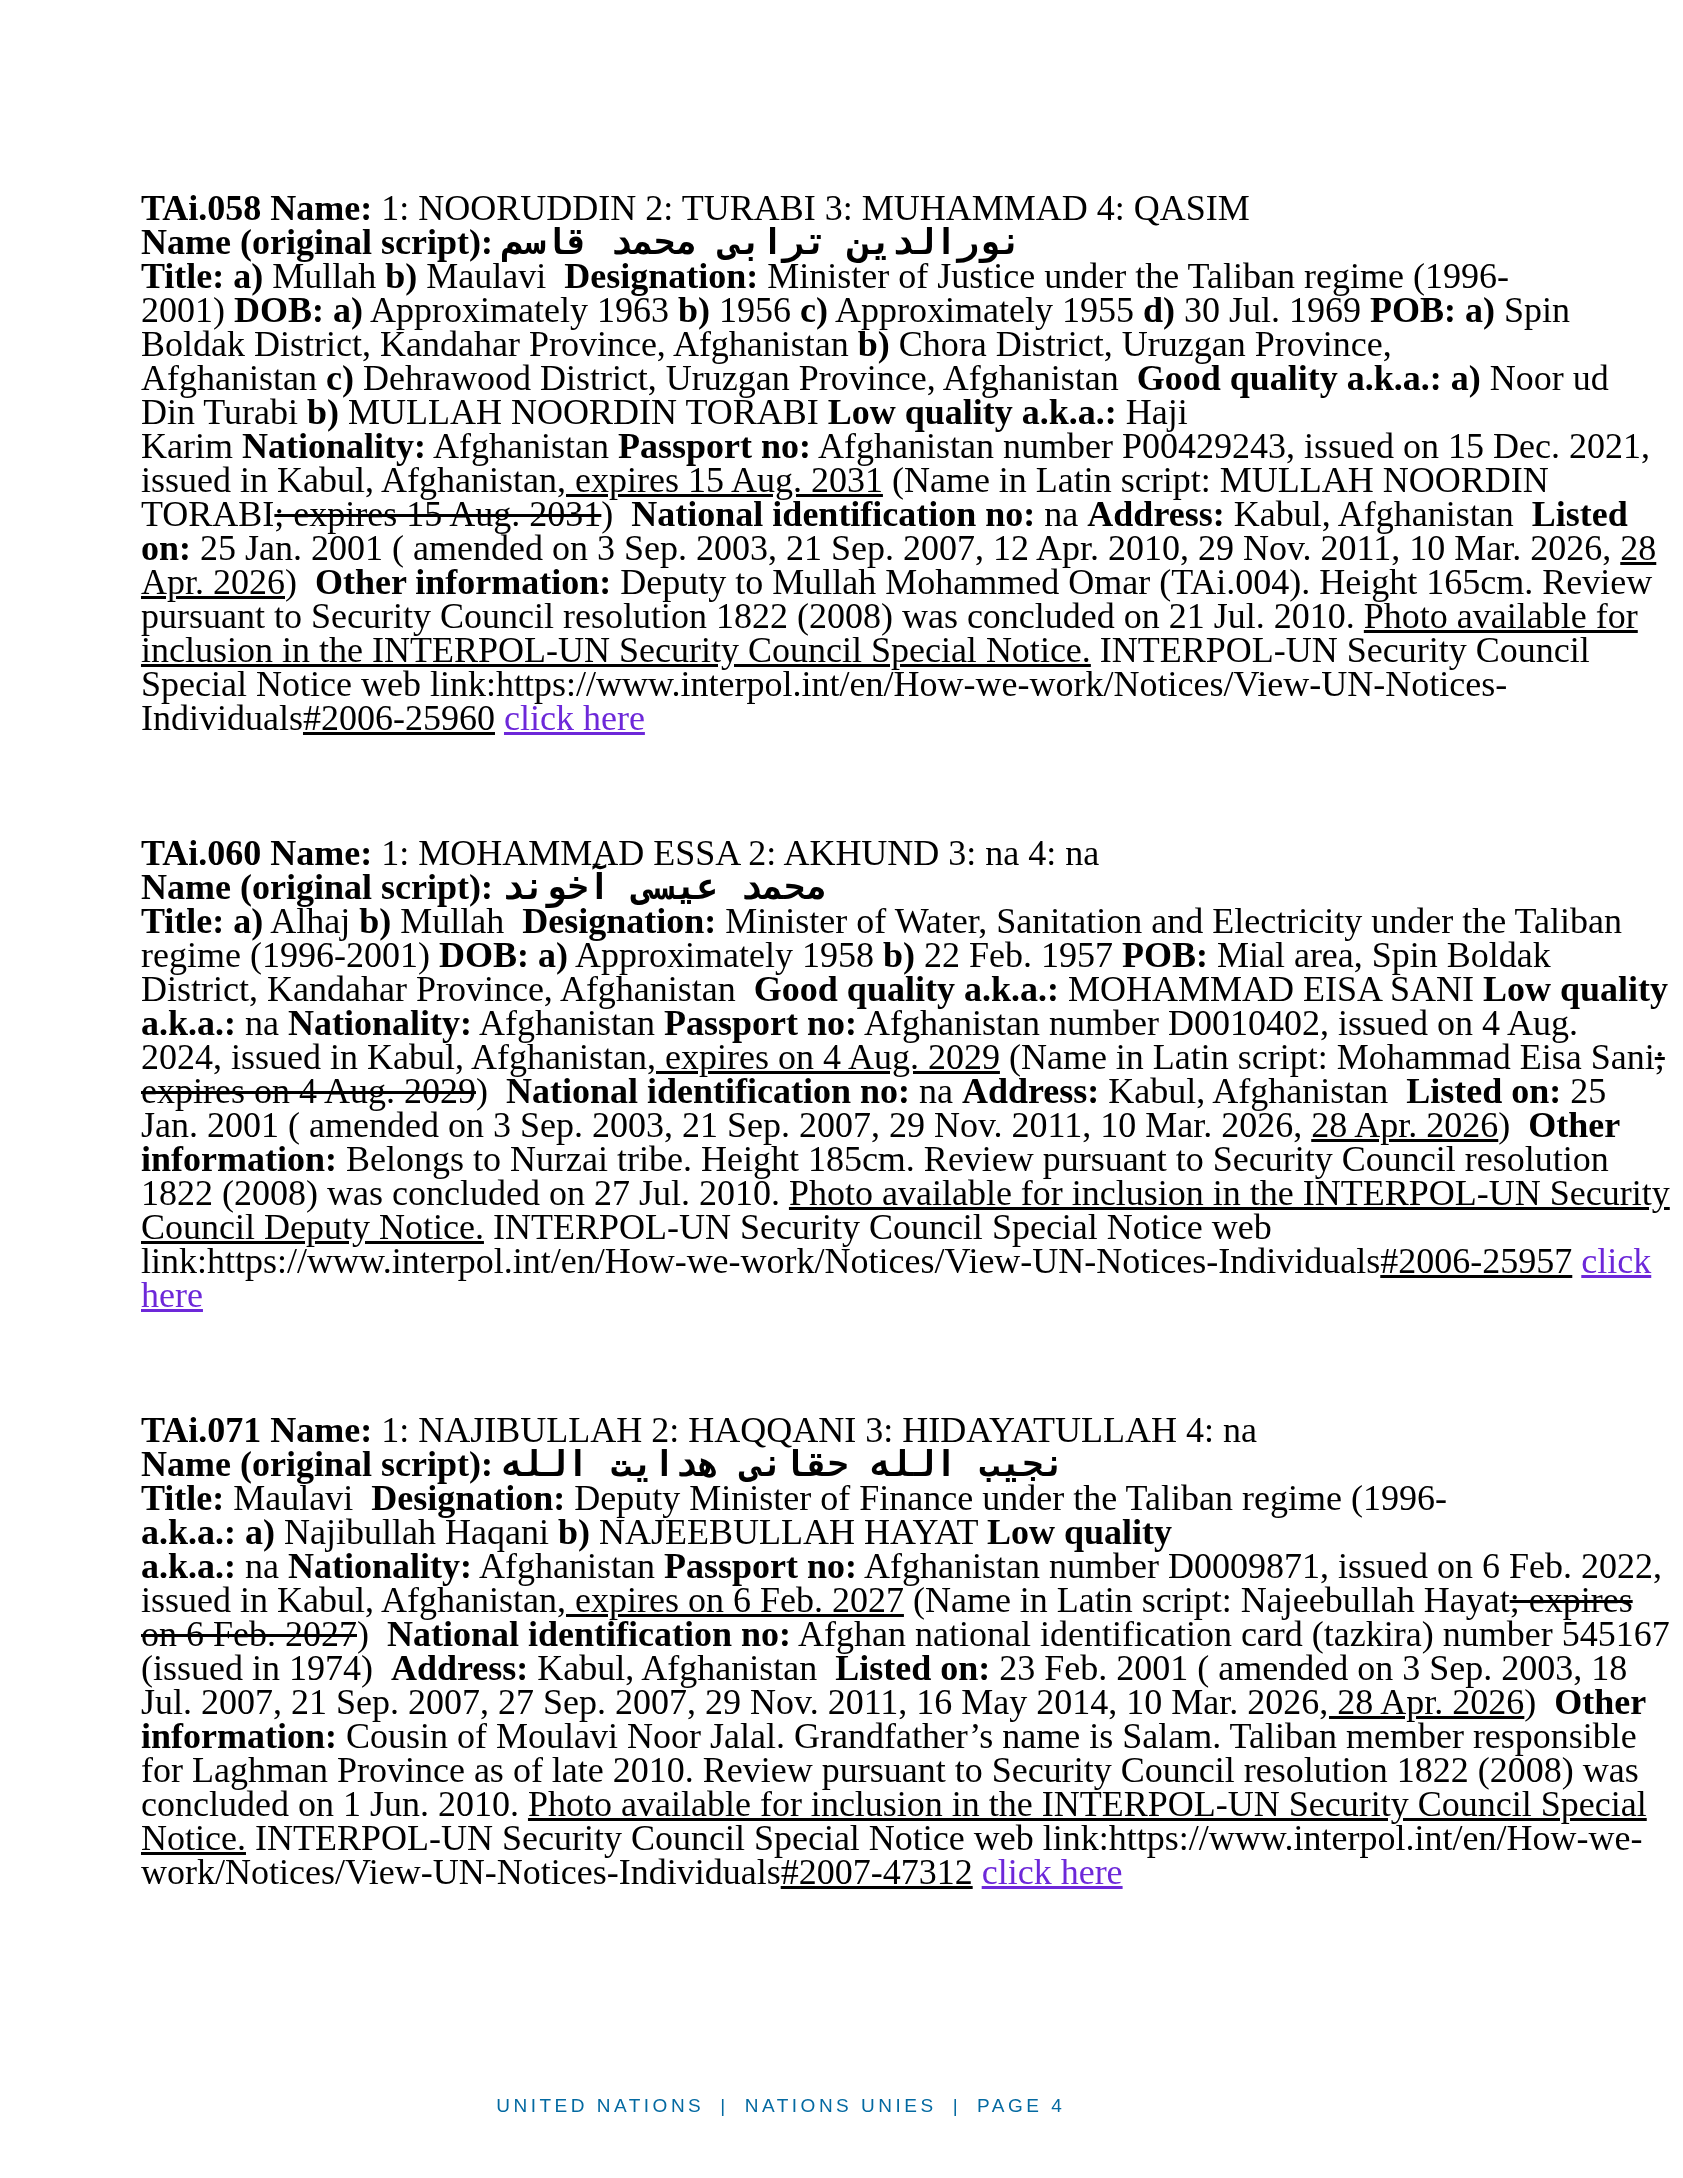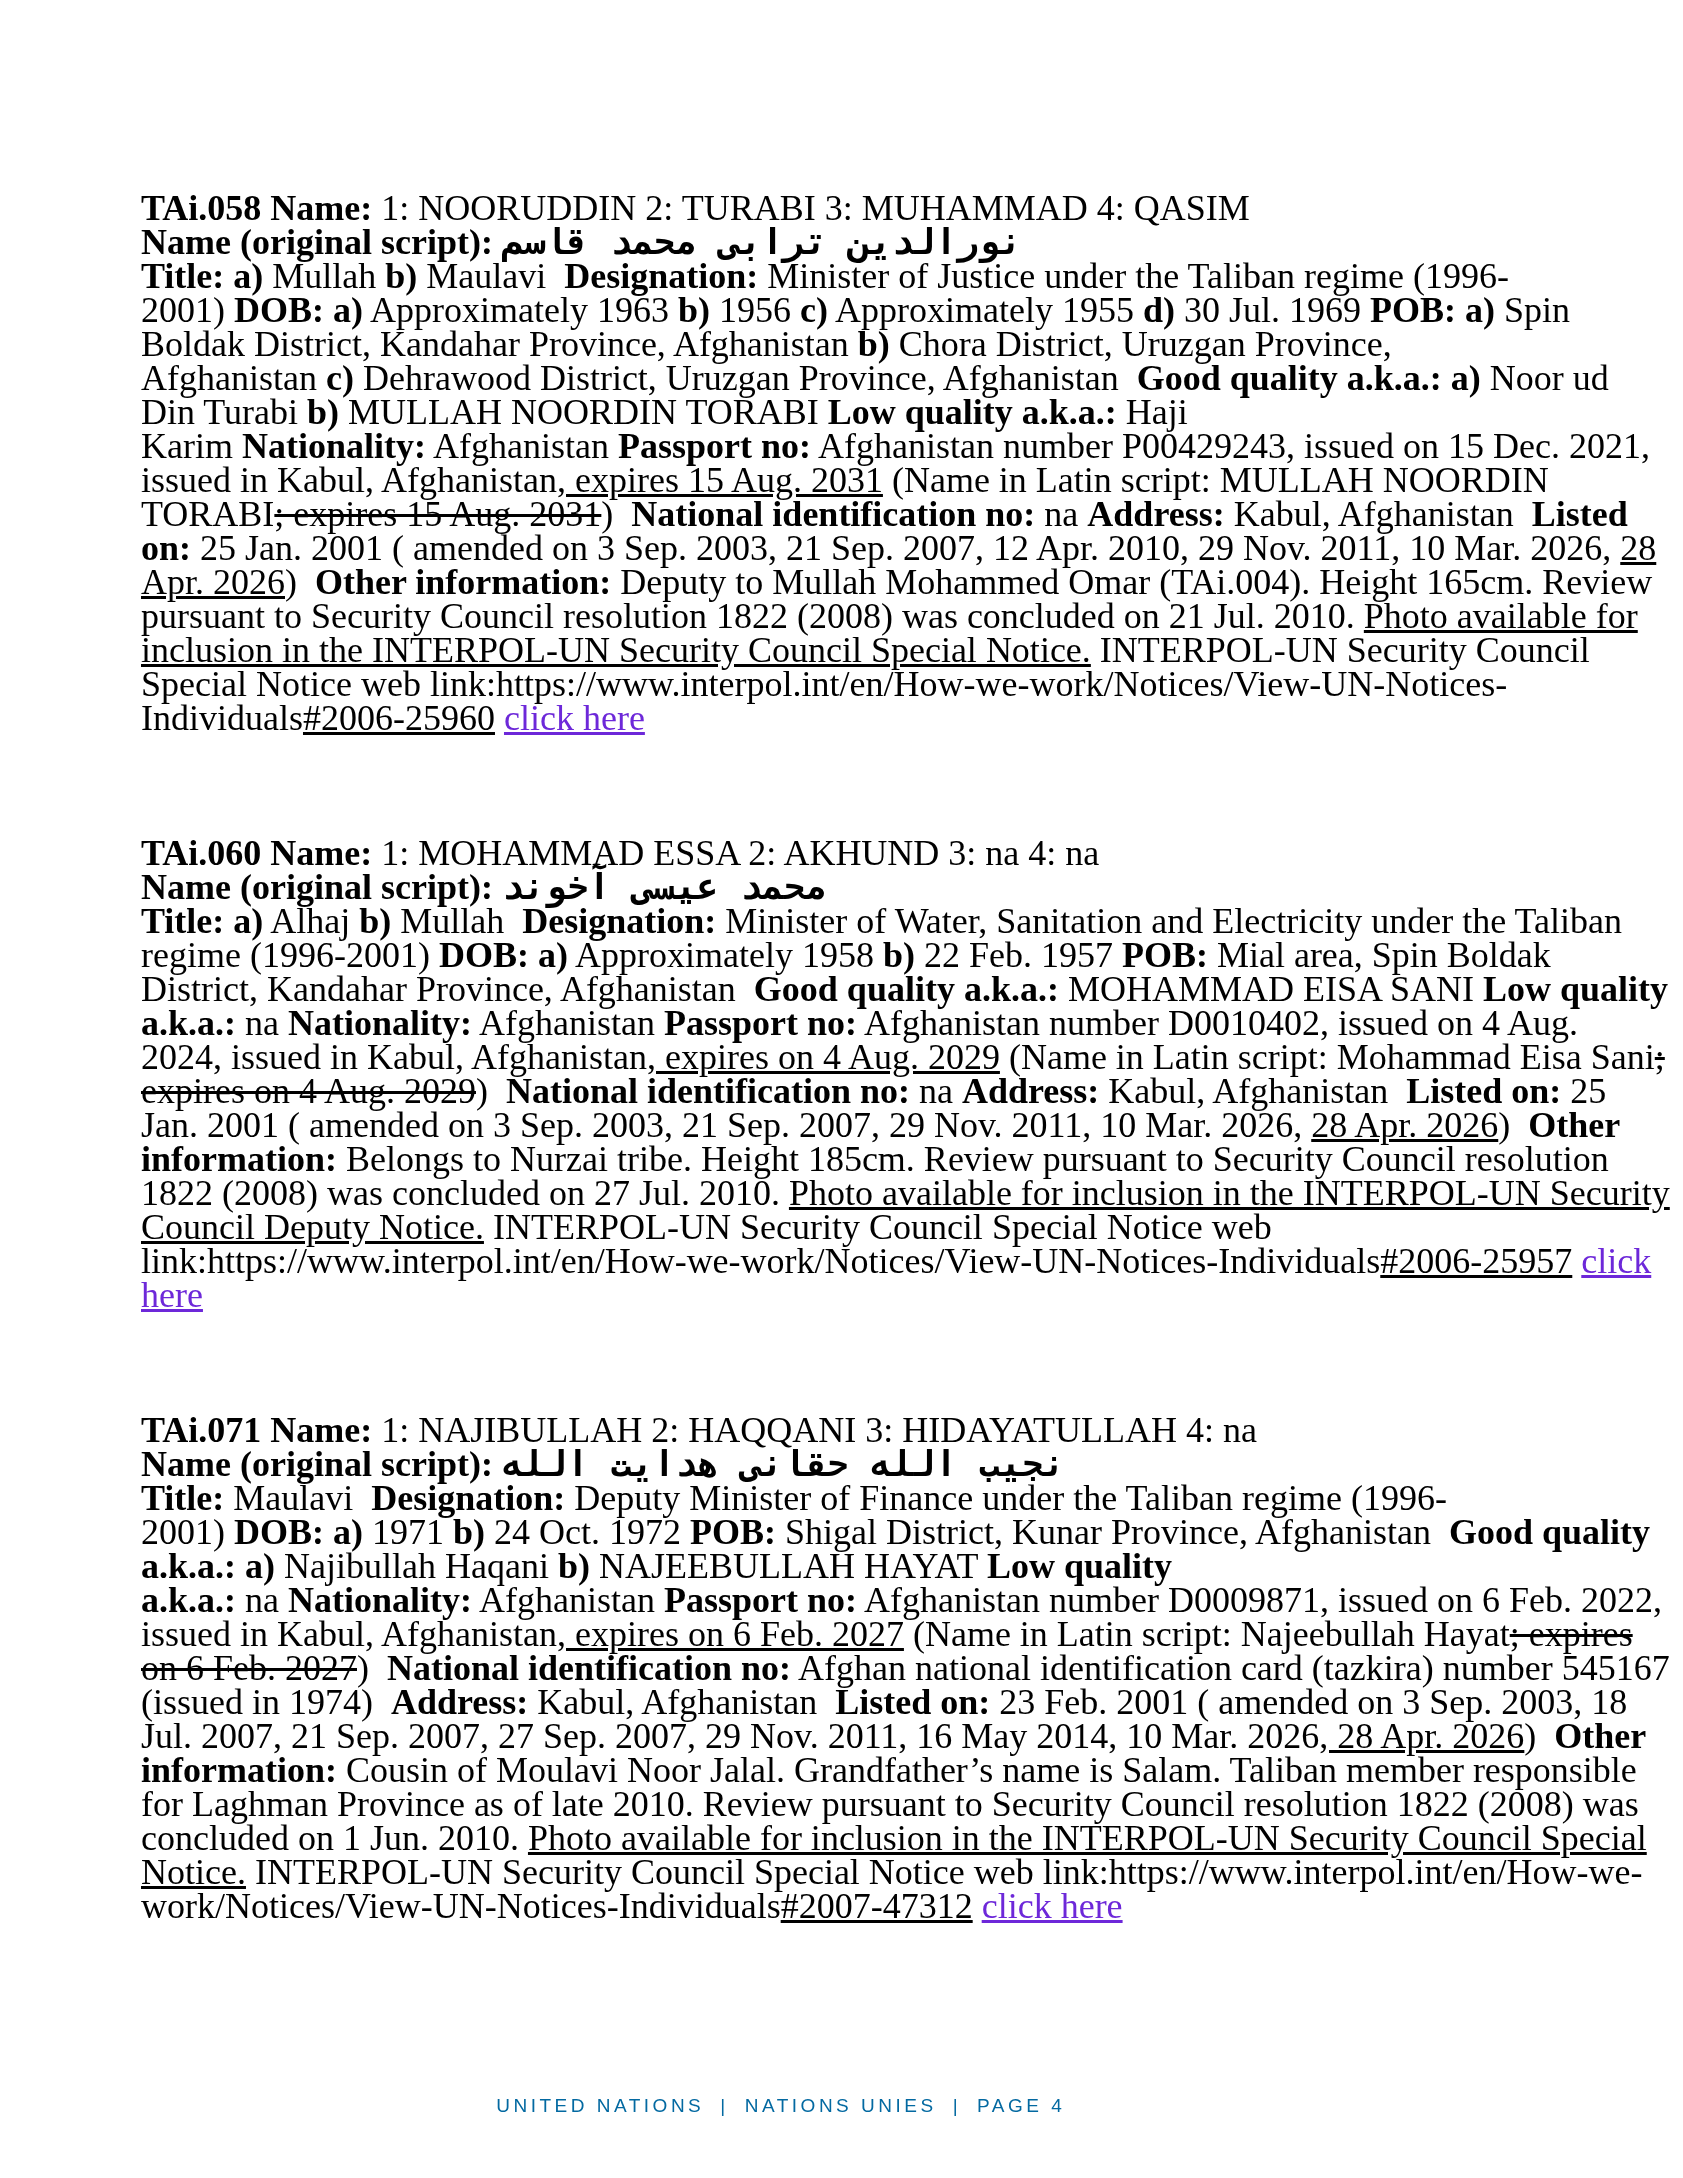--- a/index.html
+++ b/index.html
@@ -81,21 +81,20 @@
       <div class="line"><span class="k-b">information:</span><span class="k-r"> Belongs to Nurzai tribe. Height 185cm. Review pursuant to Security Council resolution</span></div>
       <div class="line"><span class="k-r">1822 (2008) was concluded on 27 Jul. 2010. </span><span class="k-u">Photo available for inclusion in the INTERPOL-UN Security</span></div>
       <div class="line"><span class="k-u">Council Deputy Notice.</span><span class="k-r"> INTERPOL-UN Security Council Special Notice web</span></div>
       <div class="line"><span class="k-r">link:https://www.interpol.int/en/How-we-work/Notices/View-UN-Notices-Individuals</span><span class="k-u">#2006-25957</span><span class="k-r"> </span><a class="k-l" href="#">click</a></div>
       <div class="line"><a class="k-l" href="#">here</a></div>
     </div>
     <div class="entry">
       <div class="line"><span class="k-b">TAi.071 Name:</span><span class="k-r"> 1: NAJIBULLAH 2: HAQQANI 3: HIDAYATULLAH 4: na</span></div>
       <div class="line"><span class="k-b">Name (original script): </span><span class="k-ab" dir="rtl">نجيب الله حقانى هدايت الله</span></div>
       <div class="line"><span class="k-b">Title:</span><span class="k-r"> Maulavi  </span><span class="k-b">Designation:</span><span class="k-r"> Deputy Minister of Finance under the Taliban regime (1996-</span></div>
-      <div class="line"><span class="k-r">2001) </span><span class="k-b">DOB: a)</span><span class="k-r"> 1971 </span><span class="k-b">b)</span><span class="k-r"> 24 Oct. 1972 </span><span class="k-b">POB:</span><span class="k-r"> Shigal District, Kunar Province, Afghanistan  </span><span class="k-b">Good quality</span></div>
       <div class="line"><span class="k-b">a.k.a.: a)</span><span class="k-r"> Najibullah Haqani </span><span class="k-b">b)</span><span class="k-r"> NAJEEBULLAH HAYAT </span><span class="k-b">Low quality</span></div>
       <div class="line"><span class="k-b">a.k.a.:</span><span class="k-r"> na </span><span class="k-b">Nationality:</span><span class="k-r"> Afghanistan </span><span class="k-b">Passport no:</span><span class="k-r"> Afghanistan number D0009871, issued on 6 Feb. 2022,</span></div>
       <div class="line"><span class="k-r">issued in Kabul, Afghanistan</span><span class="k-u">, expires on 6 Feb. 2027</span><span class="k-r"> (Name in Latin script: Najeebullah Hayat</span><span class="k-s">; expires</span></div>
       <div class="line"><span class="k-s">on 6 Feb. 2027</span><span class="k-r">)  </span><span class="k-b">National identification no:</span><span class="k-r"> Afghan national identification card (tazkira) number 545167</span></div>
       <div class="line"><span class="k-r">(issued in 1974)  </span><span class="k-b">Address:</span><span class="k-r"> Kabul, Afghanistan  </span><span class="k-b">Listed on:</span><span class="k-r"> 23 Feb. 2001 ( amended on 3 Sep. 2003, 18</span></div>
       <div class="line"><span class="k-r">Jul. 2007, 21 Sep. 2007, 27 Sep. 2007, 29 Nov. 2011, 16 May 2014, 10 Mar. 2026</span><span class="k-u">, 28 Apr. 2026</span><span class="k-r">)  </span><span class="k-b">Other</span></div>
       <div class="line"><span class="k-b">information:</span><span class="k-r"> Cousin of Moulavi Noor Jalal. Grandfather’s name is Salam. Taliban member responsible</span></div>
       <div class="line"><span class="k-r">for Laghman Province as of late 2010. Review pursuant to Security Council resolution 1822 (2008) was</span></div>
       <div class="line"><span class="k-r">concluded on 1 Jun. 2010. </span><span class="k-u">Photo available for inclusion in the INTERPOL-UN Security Council Special</span></div>
       <div class="line"><span class="k-u">Notice.</span><span class="k-r"> INTERPOL-UN Security Council Special Notice web link:https://www.interpol.int/en/How-we-</span></div>

